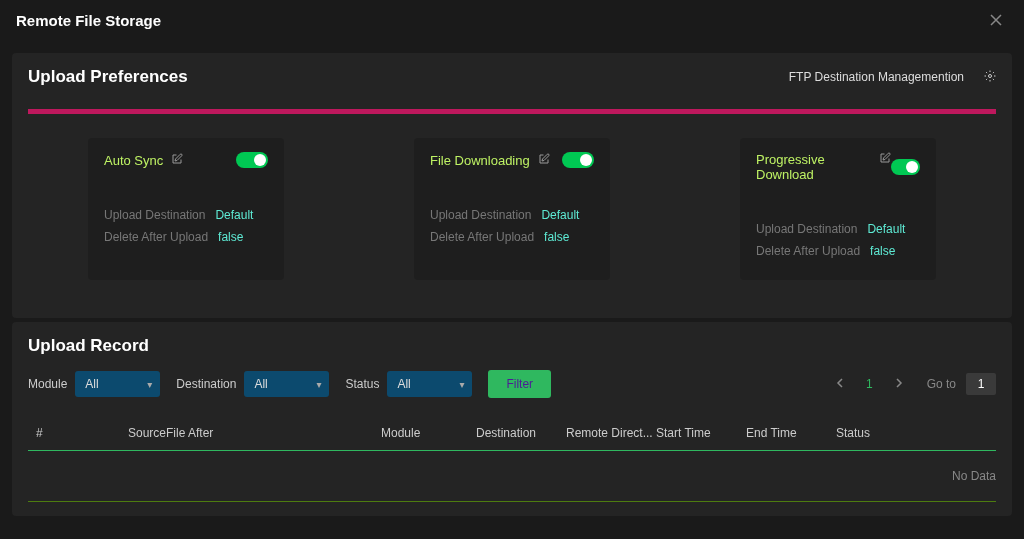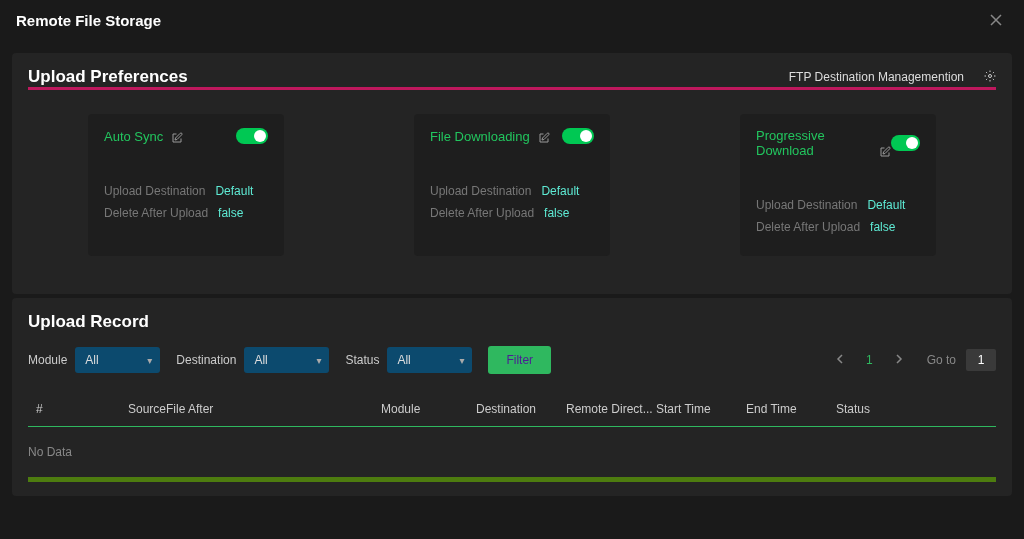--- a/index.html
+++ b/index.html
@@ -33,22 +33,22 @@
     .panel {
       margin: 12px 12px 4px 12px;
       background: #242424;
       border-radius: 4px;
       padding: 14px 16px;
     }
     .panel-header {
       display: flex;
       justify-content: space-between;
       align-items: center;
-      border-bottom: 3px solid #be185d;
-      padding-bottom: 0;
+      border-bottom: 5px solid #be185d;
+      padding-bottom: 22px;
       margin-bottom: 24px;
     }
     .panel-title {
       font-size: 17px;
       font-weight: 600;
       color: #fff;
     }
     .panel-link {
       color: #ddd;
       font-size: 12px;
@@ -69,23 +69,23 @@
       padding: 14px 16px;
     }
     .card-header {
       display: flex;
       justify-content: space-between;
       align-items: center;
       margin-bottom: 40px;
     }
     .card-title-wrap {
       display: flex;
-      align-items: flex-end;
+      align-items: flex-start;
       gap: 8px;
-      color: #22c55e;
+      color: #bef264;
       font-size: 13px;
       font-weight: 500;
     }
     .edit-icon {
       color: #999;
       display: inline-flex;
     }
     .toggle {
       width: 32px;
       height: 16px;
@@ -200,25 +200,25 @@
     .th-num { width: 40px; }
     .th-source { width: 90px; text-align: right; }
     .th-file { width: 215px; }
     .th-module { width: 95px; }
     .th-dest { width: 90px; }
     .th-remote { width: 90px; }
     .th-start { width: 90px; }
     .th-end { width: 90px; }
     .th-status { width: 80px; }
     .no-data {
-      text-align: left;
+      text-align: right;
       padding: 18px 0;
       color: #888;
       font-size: 12px;
-      border-bottom: 5px solid #4d7c0f;
+      border-bottom: 1px solid #4d7c0f;
     }
   </style>
 </head>
 <body>
 
 <div class="header">
   <div class="header-title">Remote File Storage</div>
   <div class="close-btn">
     <svg width="12" height="12" viewBox="0 0 12 12">
         <path d="M1 1 L11 11 M11 1 L1 11" stroke="#888" stroke-width="1.5"></path>

